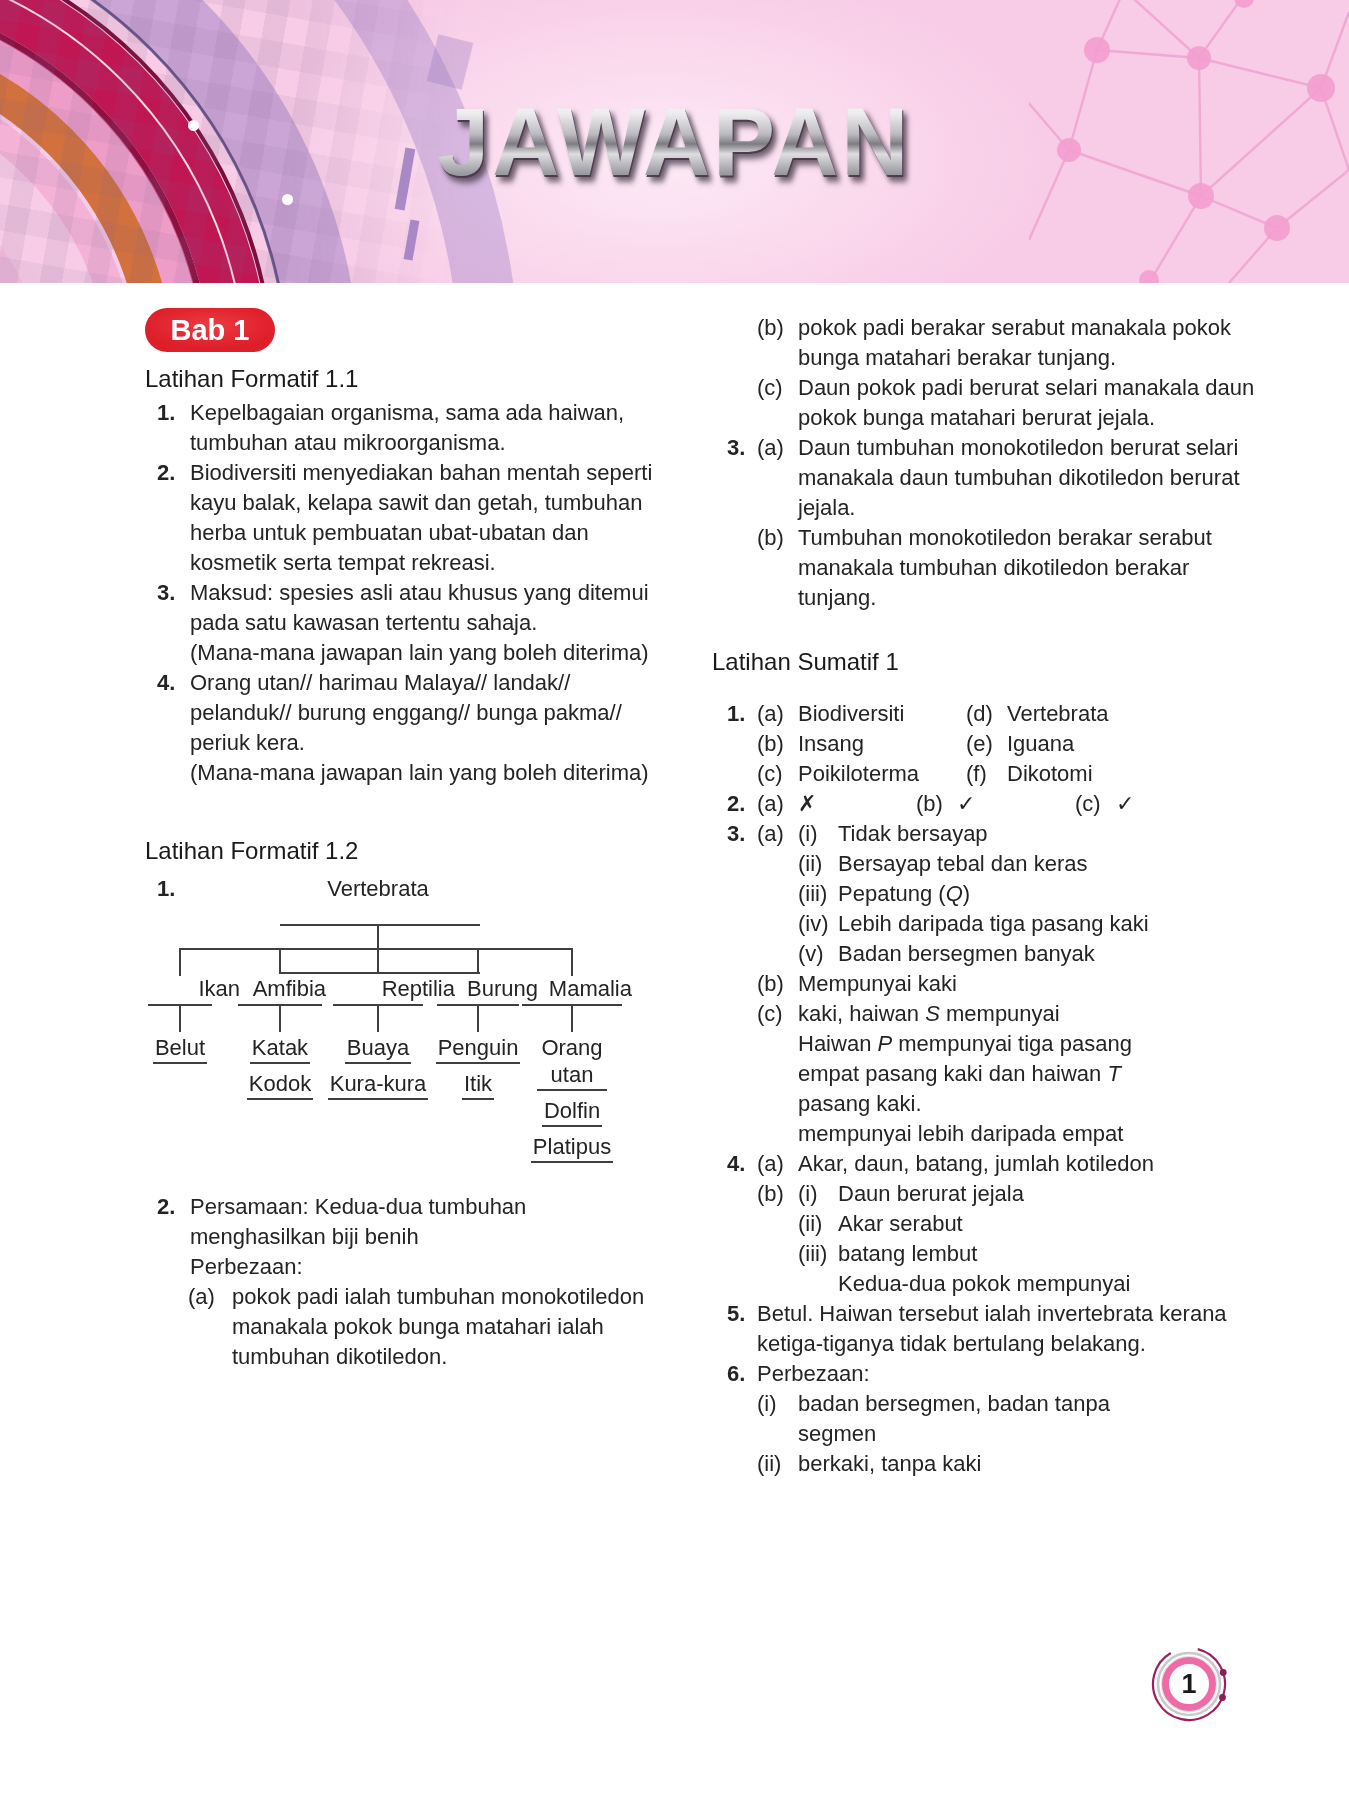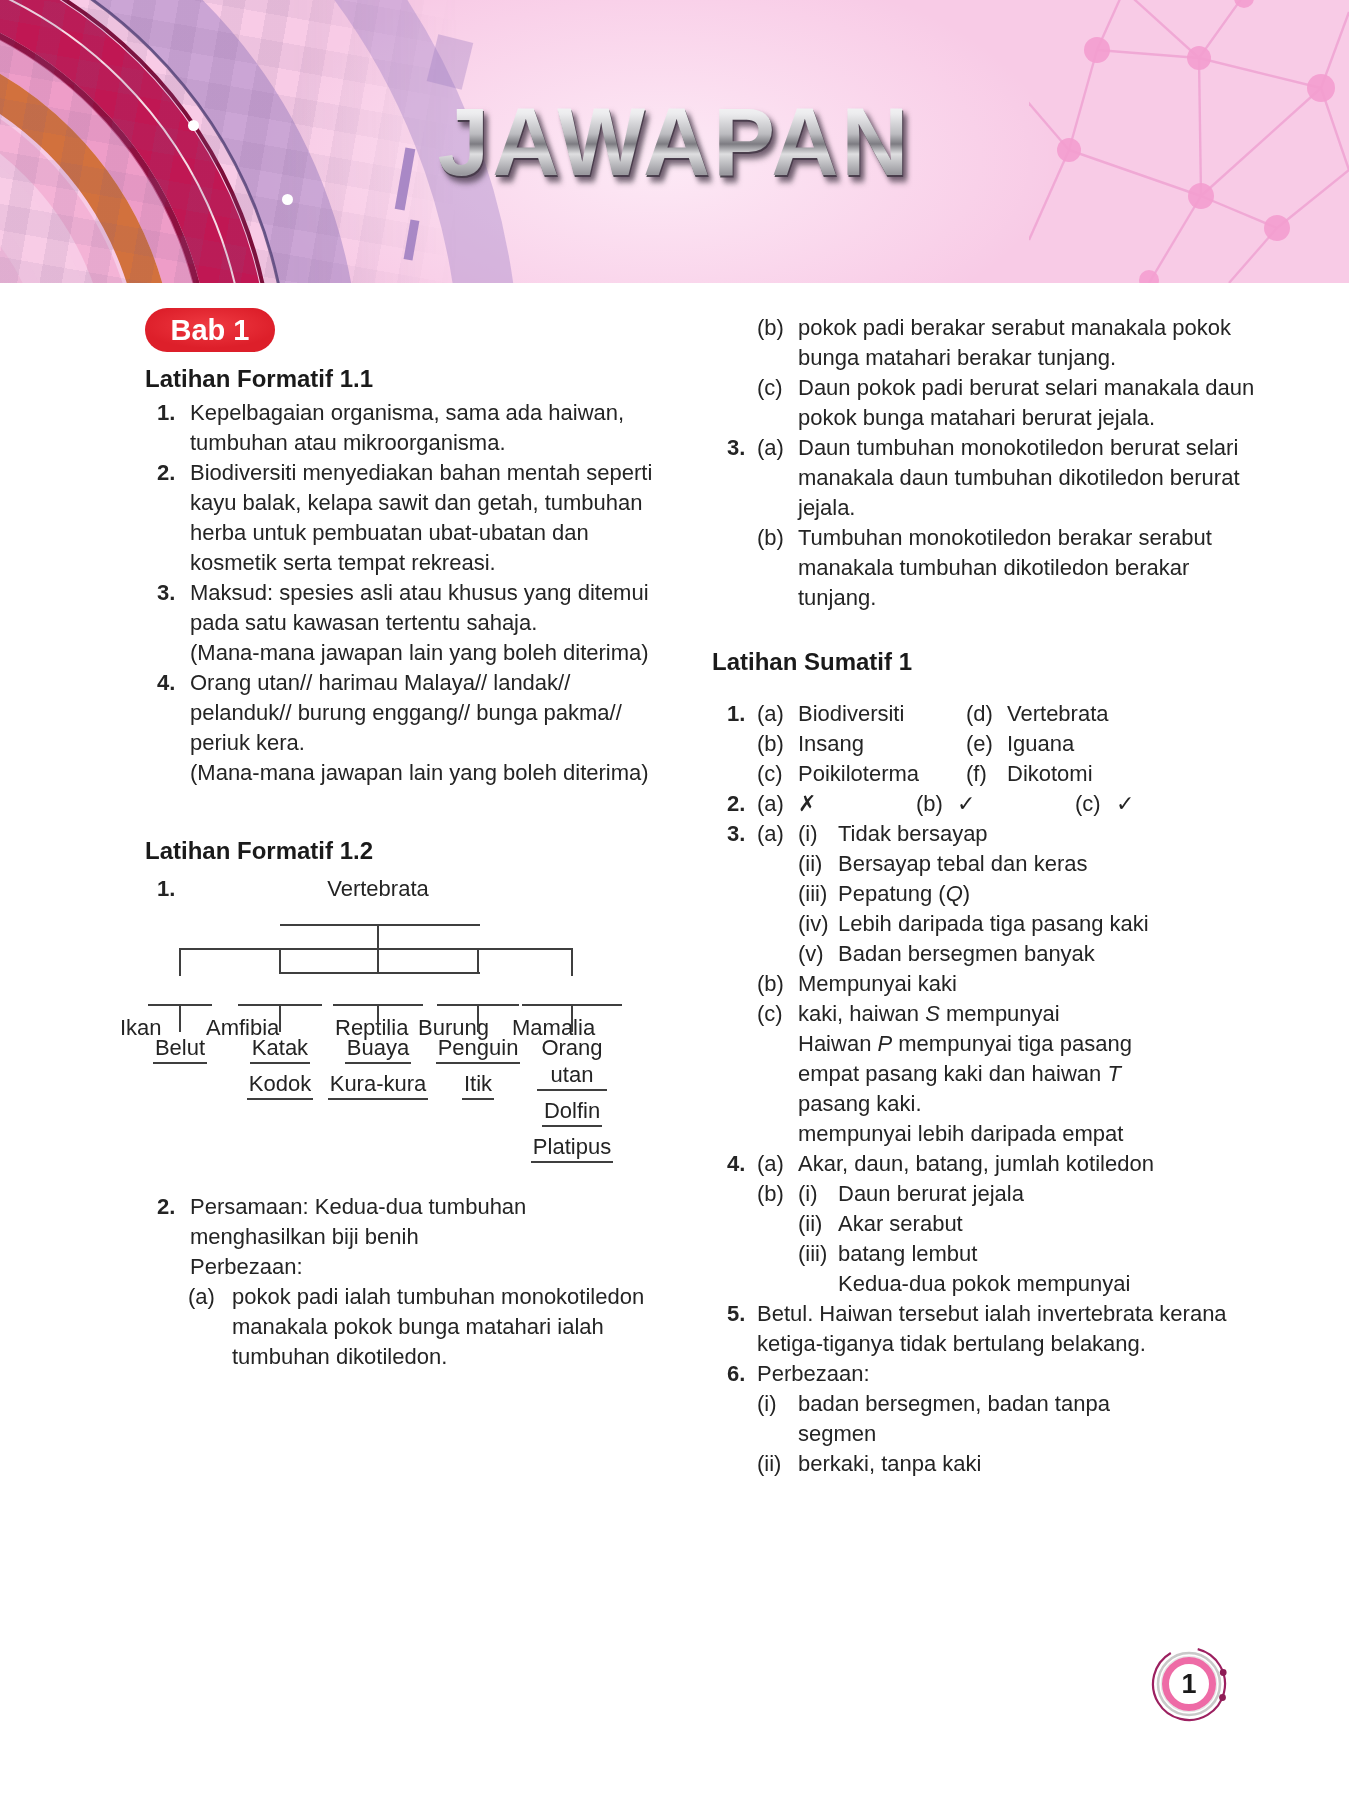--- a/index.html
+++ b/index.html
@@ -27,21 +27,21 @@
      filter:drop-shadow(4px 5px 3px rgba(70,45,70,.55)) drop-shadow(1px 2px 0 rgba(60,60,65,.9));
      transform:scaleX(.97);}
 
   
   .col-left{position:absolute;left:145px;top:300px;width:510px;}
   .col-right{position:absolute;left:712px;top:300px;width:532px;padding-top:13px;}
 
   .chapter-badge{width:130px;height:44px;border-radius:22px;margin:8px 0 12px 0;
      background:radial-gradient(ellipse 90px 30px at 50% 40%,#ef3a42,#dd1f2a 75%);
      color:#ffffff;font-weight:bold;font-size:29px;line-height:44px;text-align:center;}
-  .h1{font-weight:bold;font-size:24px;line-height:30px;margin:0 0 4px 0;color:#1a1a1a;}
+  .h1{font-weight:normal;font-size:24px;line-height:30px;margin:0 0 4px 0;color:#1a1a1a;}
   .h1.sum{margin-top:34px;margin-bottom:22px;}
   .h1.f12{margin-top:48px;margin-bottom:6px;}
 
   .item{display:flex;align-items:flex-start;}
   .f-items{padding-left:12px;}
   .inum{width:33px;flex:none;font-weight:bold;}
   .itext{flex:1;min-width:0;}
   .sub{display:flex;margin-left:-2px;}
   .slbl{width:44px;flex:none;}
   .stext{flex:1;min-width:0;}
@@ -57,21 +57,21 @@
   .pair-t1{width:168px;flex:none;}
   .markrow{display:flex;}
   .mk{width:118px;flex:none;}
   .mk:last-child{width:auto;}
 
   
   .diagram{position:relative;height:320px;margin-top:6px;}
   .dnum{position:absolute;left:12px;top:2px;font-weight:bold;}
   .dline{position:absolute;background:#3f3f3f;}
   .droot{position:absolute;top:2px;left:133px;width:200px;text-align:center;}
-  .gname{position:absolute;top:102px;width:120px;text-align:left;margin-top:39px;}
+  .gname{position:absolute;top:102px;width:120px;text-align:right;}
   .culine{position:absolute;top:132px;height:2px;background:#3f3f3f;}
   .tick{position:absolute;top:134px;width:2px;height:26px;background:#3f3f3f;}
   .spstack{position:absolute;top:162px;width:124px;text-align:center;line-height:27px;}
   .sp{display:inline-block;border-bottom:2px solid #3f3f3f;padding:0 2px 1px 2px;margin-bottom:6px;}
   .sp.narrow{width:66px;}
 
   
   .pagebadge{position:absolute;left:1150px;top:1645px;width:78px;height:78px;}
 </style>
 </head>

